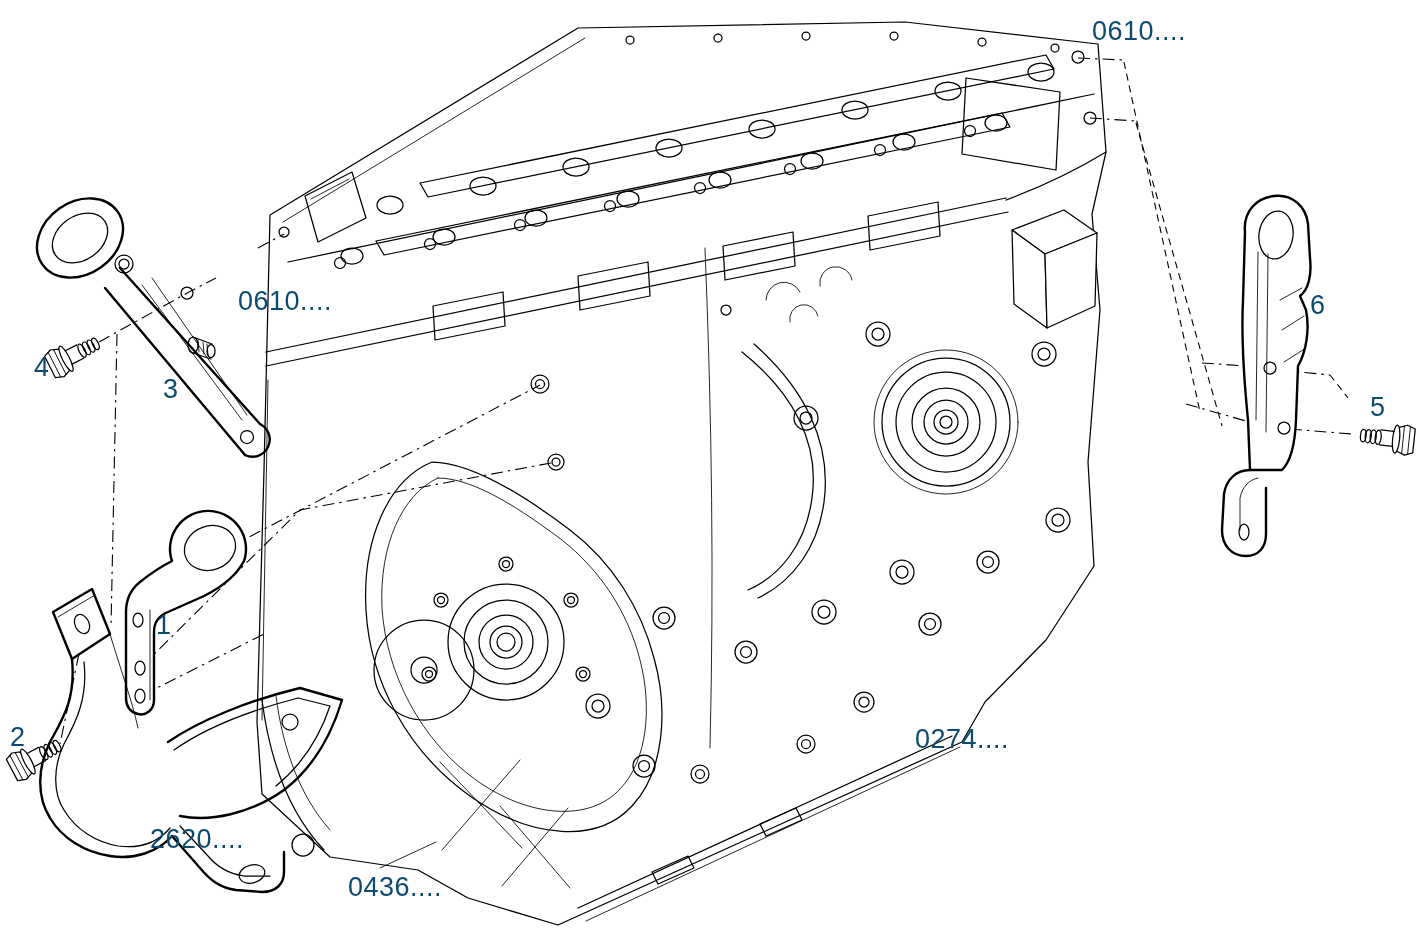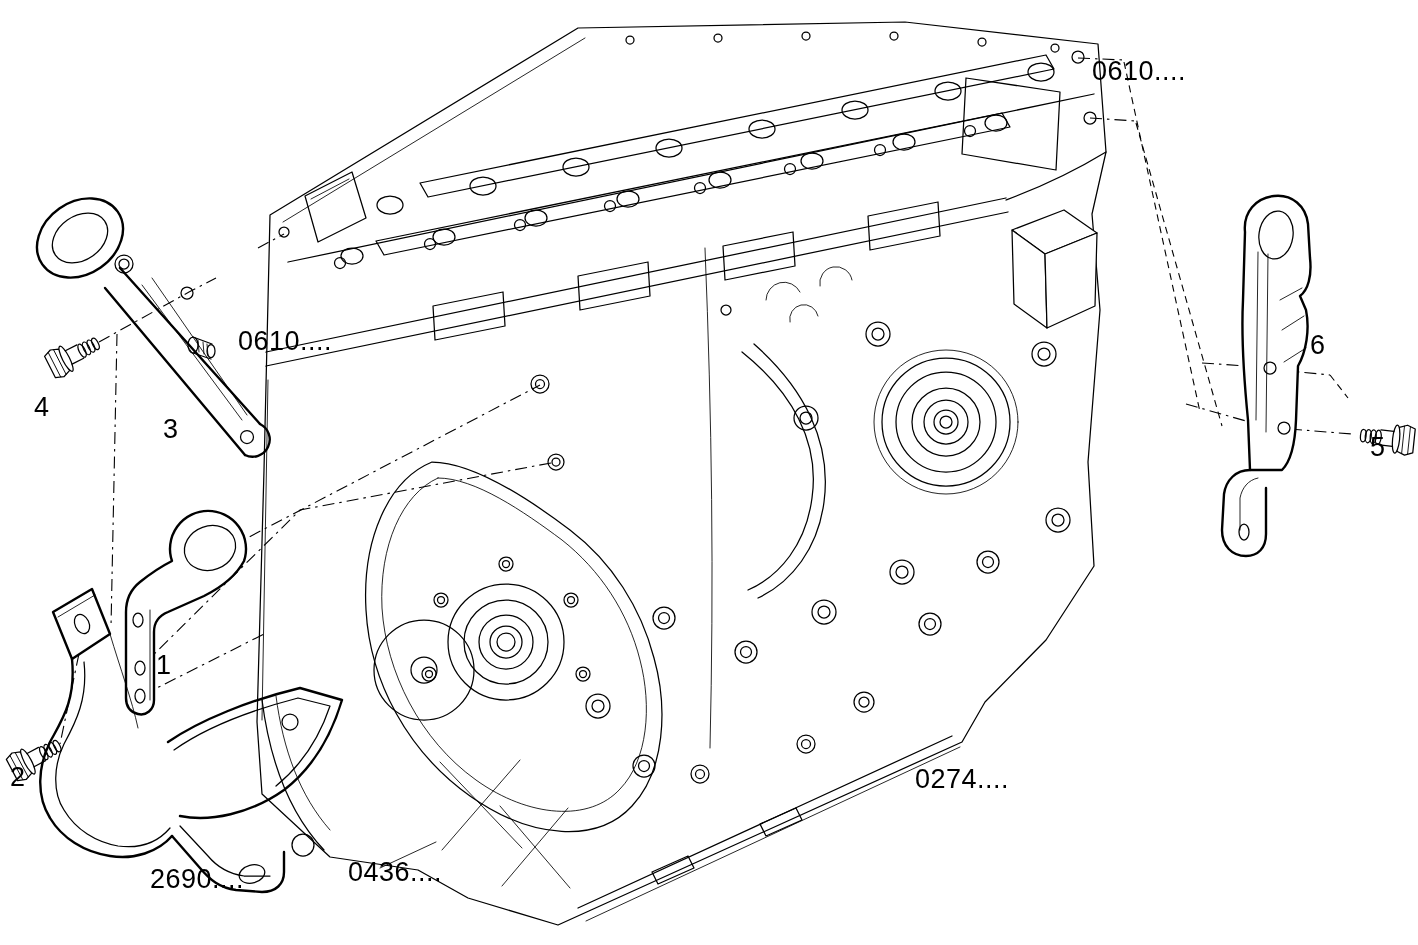--- a/index.html
+++ b/index.html
@@ -1,20 +1,20 @@
 <!DOCTYPE html>
 <html><head>
 <meta charset="utf-8">
 <style>
   html,body{margin:0;padding:0;background:#ffffff;}
   #canvas{position:relative;width:1418px;height:945px;background:#ffffff;overflow:hidden;
           font-family:"Liberation Sans",sans-serif;}
   #canvas svg{position:absolute;left:0;top:0;}
-  .lbl{position:absolute;color:#000000;font-size:27px;line-height:30px;white-space:nowrap;
-       font-family:"Liberation Sans",sans-serif;letter-spacing:0.5px;margin-top:40px;}
+  .lbl{position:absolute;color:#0c4a6e;font-size:27px;line-height:30px;white-space:nowrap;
+       font-family:"Liberation Sans",sans-serif;letter-spacing:0.5px;}
   
   .s{fill:none;stroke:#000;stroke-width:1.25;stroke-linecap:round;stroke-linejoin:round;}
   .s2{fill:none;stroke:#000;stroke-width:2.4;stroke-linecap:round;stroke-linejoin:round;}
   .sf{fill:#fff;stroke:#000;stroke-width:1.25;stroke-linejoin:round;}
   .sf2{fill:#fff;stroke:#000;stroke-width:2.4;stroke-linejoin:round;}
   .t{fill:none;stroke:#000;stroke-width:0.85;stroke-linecap:round;}
   .dd{fill:none;stroke:#000;stroke-width:1.1;stroke-dasharray:12 5 2.5 5;}
   .da{fill:none;stroke:#000;stroke-width:1.1;stroke-dasharray:7 5;}
 </style>
 </head>
@@ -300,22 +300,22 @@
     <ellipse class="s" cx="36" cy="0" rx="3" ry="7.2"></ellipse>
     <ellipse class="s" cx="41" cy="0" rx="3" ry="6.9"></ellipse>
     <ellipse class="s" cx="46" cy="0" rx="3" ry="6.6"></ellipse>
     <ellipse class="s" cx="51" cy="0" rx="2.8" ry="6.2"></ellipse>
   </g>
 </svg>
 
 <div class="lbl" style="left:238px;top:286px">0610....</div>
 <div class="lbl" style="left:1092px;top:16px">0610....</div>
 <div class="lbl" style="left:915px;top:724px">0274....</div>
-<div class="lbl" style="left:150px;top:824px">2690....</div>
-<div class="lbl" style="left:348px;top:817px">0436....</div>
+<div class="lbl" style="left:150px;top:824px">2620....</div>
+<div class="lbl" style="left:348px;top:872px">0436....</div>
 
 <div class="lbl" style="left:156px;top:610px">1</div>
 <div class="lbl" style="left:10px;top:722px">2</div>
 <div class="lbl" style="left:163px;top:374px">3</div>
 <div class="lbl" style="left:34px;top:352px">4</div>
 <div class="lbl" style="left:1370px;top:392px">5</div>
 <div class="lbl" style="left:1310px;top:290px">6</div>
 
 </div>
 

